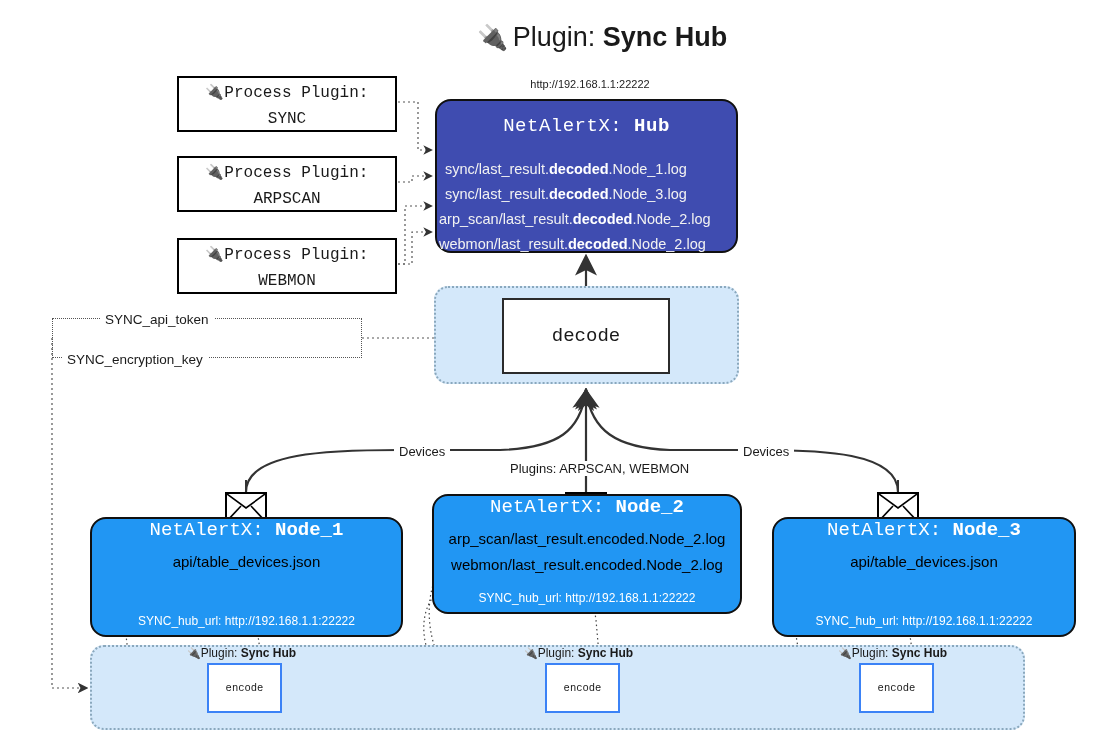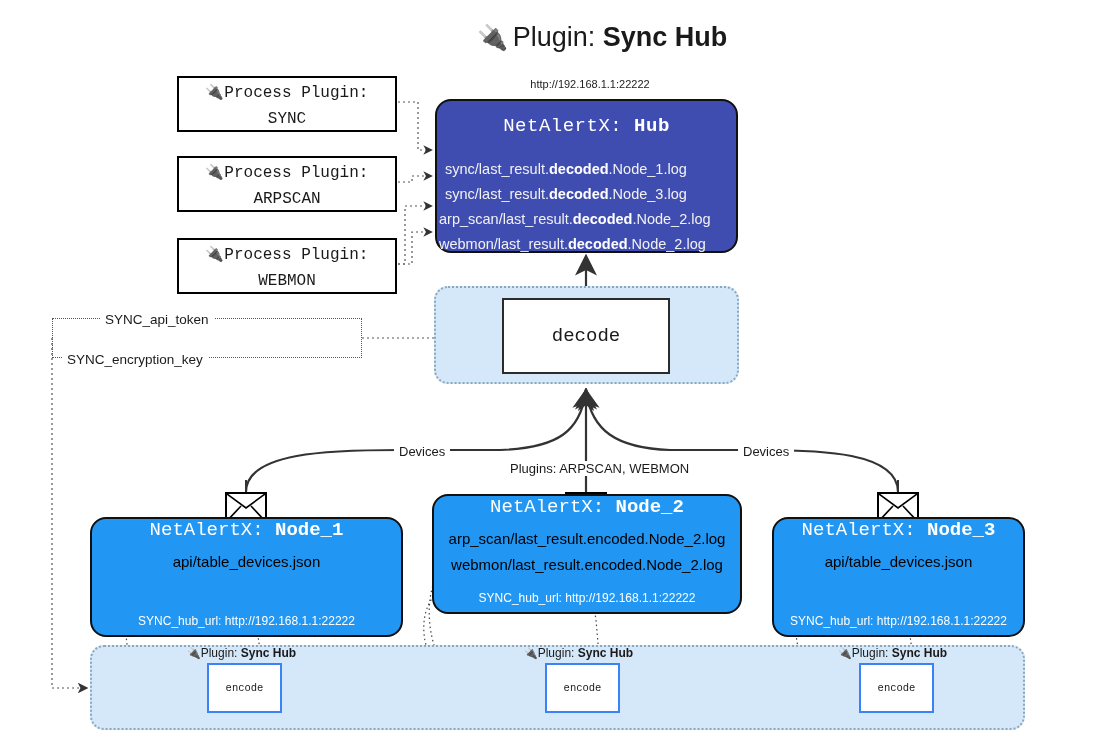--- a/index.html
+++ b/index.html
@@ -218,21 +218,21 @@
 
   <div class="node" style="left:432px;top:494px;width:310px;">
     <div class="hdr"><span>NetAlertX: </span><b>Node_2</b></div>
     <div class="body">
       <div class="line">arp_scan/last_result.encoded.Node_2.log</div>
       <div class="line">webmon/last_result.encoded.Node_2.log</div>
     </div>
     <div class="url">SYNC_hub_url: http://192.168.1.1:22222</div>
   </div>
 
-  <div class="node" style="left:772px;top:517px;width:253px;">
+  <div class="node" style="left:772px;top:517px;width:304px;">
     <div class="hdr"><span>NetAlertX: </span><b>Node_3</b></div>
     <div class="body">
       <div class="line">api/table_devices.json</div>
     </div>
     <div class="url">SYNC_hub_url: http://192.168.1.1:22222</div>
   </div>
 
   <div class="band"></div>
 
   <div class="enclabel" style="left:187px;top:646px;">

